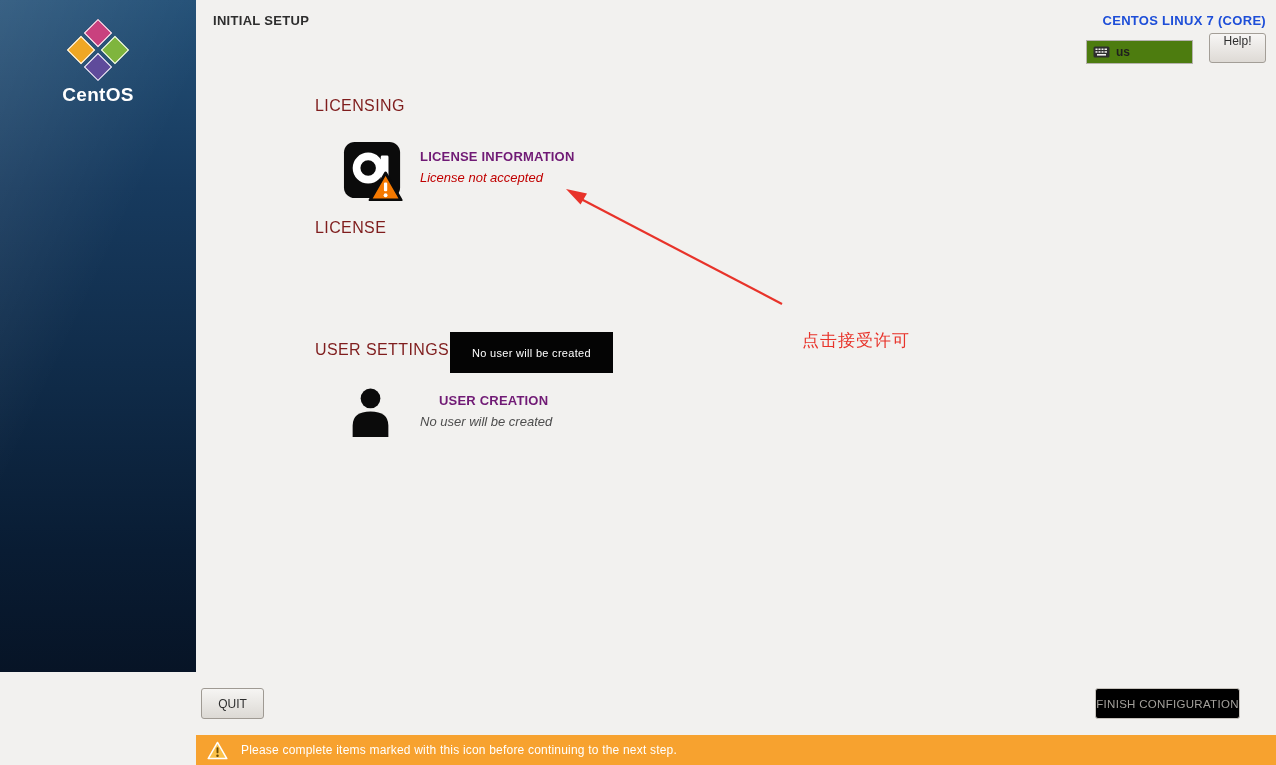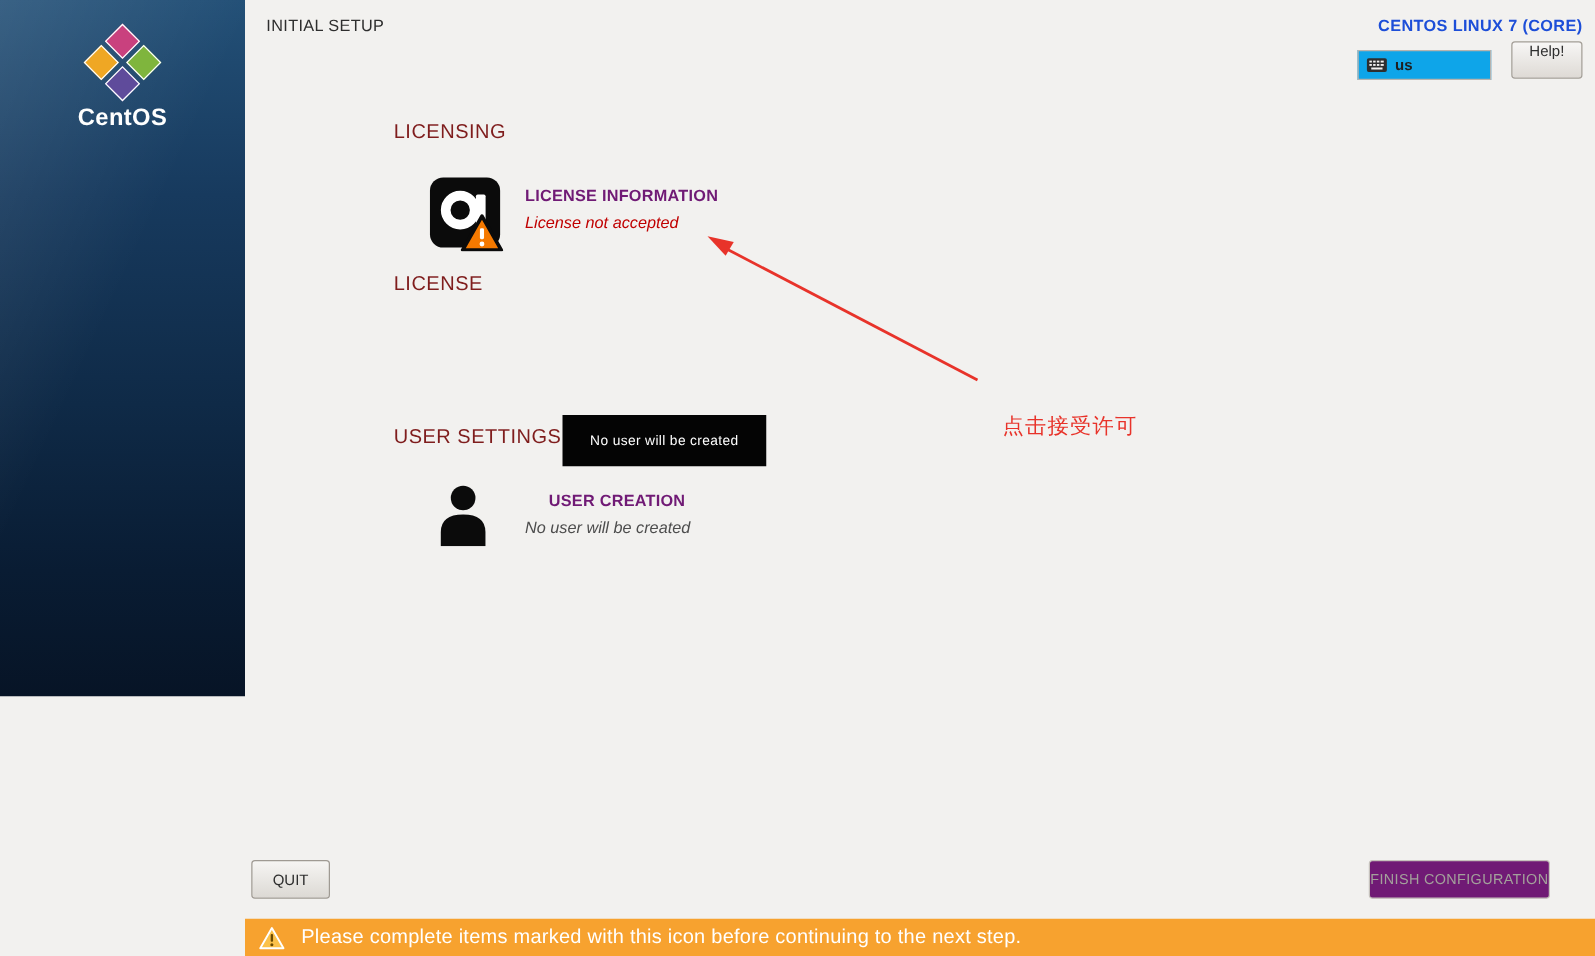--- a/index.html
+++ b/index.html
@@ -2,44 +2,44 @@
 <html><head>
 <meta charset="utf-8">
 <style>
   * { margin:0; padding:0; box-sizing:border-box; }
   html,body { background:#fff; }
   body { font-family:"Liberation Sans", sans-serif; }
   .stage { position:relative; width:1276px; height:765px; background:#f2f1ef; overflow:hidden; }
 
   
   .sidebar {
-    position:absolute; left:0; top:0; width:196px; height:557px;
+    position:absolute; left:0; top:0; width:196px; height:672px;
     background:
       linear-gradient(115deg, rgba(255,255,255,0.10) 0%, rgba(255,255,255,0) 45%),
       linear-gradient(180deg, #235077 0%, #173a5e 28%, #0f2a47 58%, #091c33 82%, #071426 100%);
   }
   .logo-wrap { position:absolute; left:0; top:28px; width:196px; text-align:center; }
   .pinwheel {
     width:44px; height:44px; margin:0 auto; transform:rotate(45deg);
     display:grid; grid-template-columns:1fr 1fr; grid-template-rows:1fr 1fr; gap:4px;
   }
   .pinwheel span { display:block; border:1.5px solid #fff; }
   .pw-a { background:#c9417e; }
   .pw-b { background:#7fb53d; }
   .pw-c { background:#efa724; }
   .pw-d { background:#5f4b9b; }
   .brand { margin-top:12px; color:#ffffff; font-size:19px; font-weight:bold; letter-spacing:0.3px; }
 
   
-  .page-title { position:absolute; left:213px; top:13px; font-size:13px; font-weight:normal; color:#2e2e2e; letter-spacing:0.3px; }
+  .page-title { position:absolute; left:213px; top:13px; font-size:13px; font-weight:bold; color:#2e2e2e; letter-spacing:0.3px; }
   .product-name { position:absolute; right:10px; top:13px; font-size:13px; font-weight:bold; color:#1d4ed8; letter-spacing:0.3px; }
 
   .kbd-button {
     position:absolute; left:1086px; top:40px; width:107px; height:24px;
-    background:#0ea5e9; border:1px solid #b6b3ae;
+    background:#4d7c0f; border:1px solid #b6b3ae;
     display:flex; align-items:center; gap:6px; padding-left:6px; cursor:pointer;
   }
   .kbd-label { font-size:12px; font-weight:bold; color:#1f1f1f; }
 
   .help-button {
     position:absolute; left:1209px; top:33px; width:57px; height:30px;
     background:linear-gradient(#f7f6f5,#dedad5); border:1px solid #a39e97; border-radius:3px;
     display:flex; align-items:flex-start; justify-content:center;
     font-size:12px; color:#2e2e2e; cursor:pointer;
   }
@@ -79,29 +79,29 @@
 
   
   .quit-button {
     position:absolute; left:201px; top:688px; width:63px; height:31px;
     background:linear-gradient(#f6f5f3,#dcd9d4); border:1px solid #9f9a93; border-radius:3px;
     display:flex; align-items:center; justify-content:center;
     font-size:12px; color:#2e2e2e; cursor:pointer;
   }
   .finish-button {
     position:absolute; left:1095px; top:688px; width:145px; height:31px;
-    background:#701a75; border:1px solid #c6c2bc; border-radius:3px;
+    background:#000000; border:1px solid #c6c2bc; border-radius:3px;
     display:flex; align-items:center; justify-content:center;
     font-size:11.5px; color:#a3a09b; letter-spacing:0.3px; cursor:default;
   }
   .warning-bar {
     position:absolute; left:196px; top:735px; width:1080px; height:30px;
     background:#f7a22f; display:flex; align-items:center; gap:13px; padding-left:11px;
   }
-  .warning-message { color:#ffffff; font-size:16px; letter-spacing:0.2px; }
+  .warning-message { color:#ffffff; font-size:12px; letter-spacing:0.2px; }
 
   
   .anno-overlay { position:absolute; left:0; top:0; width:1276px; height:765px; pointer-events:none; z-index:5; }
   .annotation-text {
     position:absolute; left:802px; top:329px; z-index:5;
     font-size:17px; color:#e8332a; letter-spacing:1px; pointer-events:none;
     font-family:"Liberation Sans", sans-serif;
   }
 </style>
 </head>

